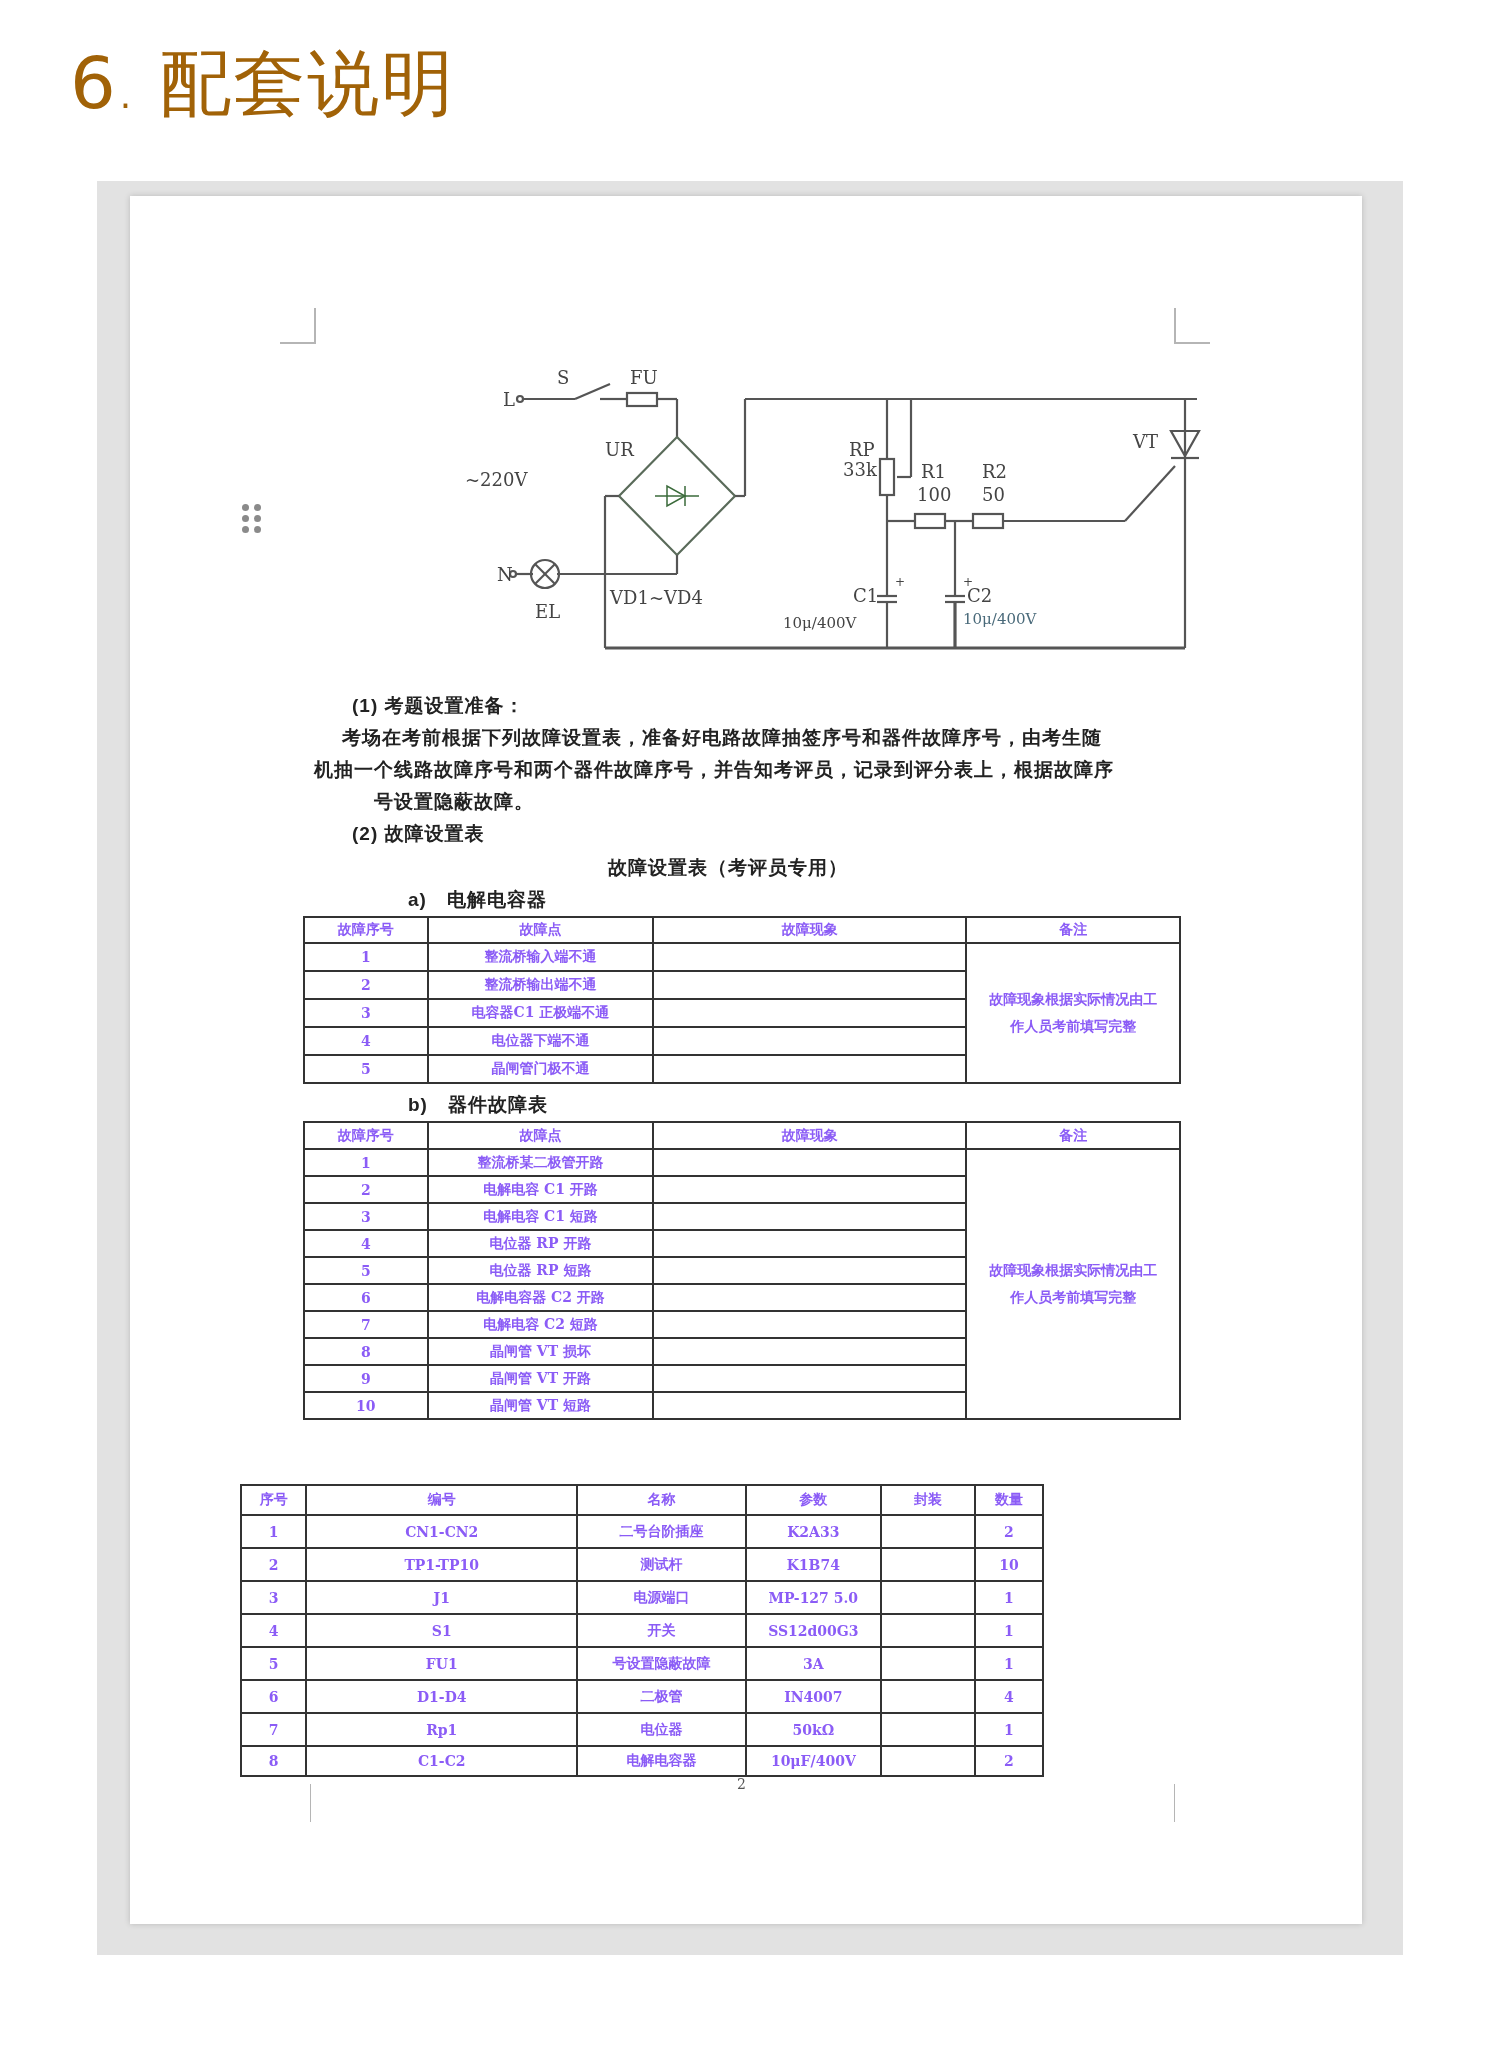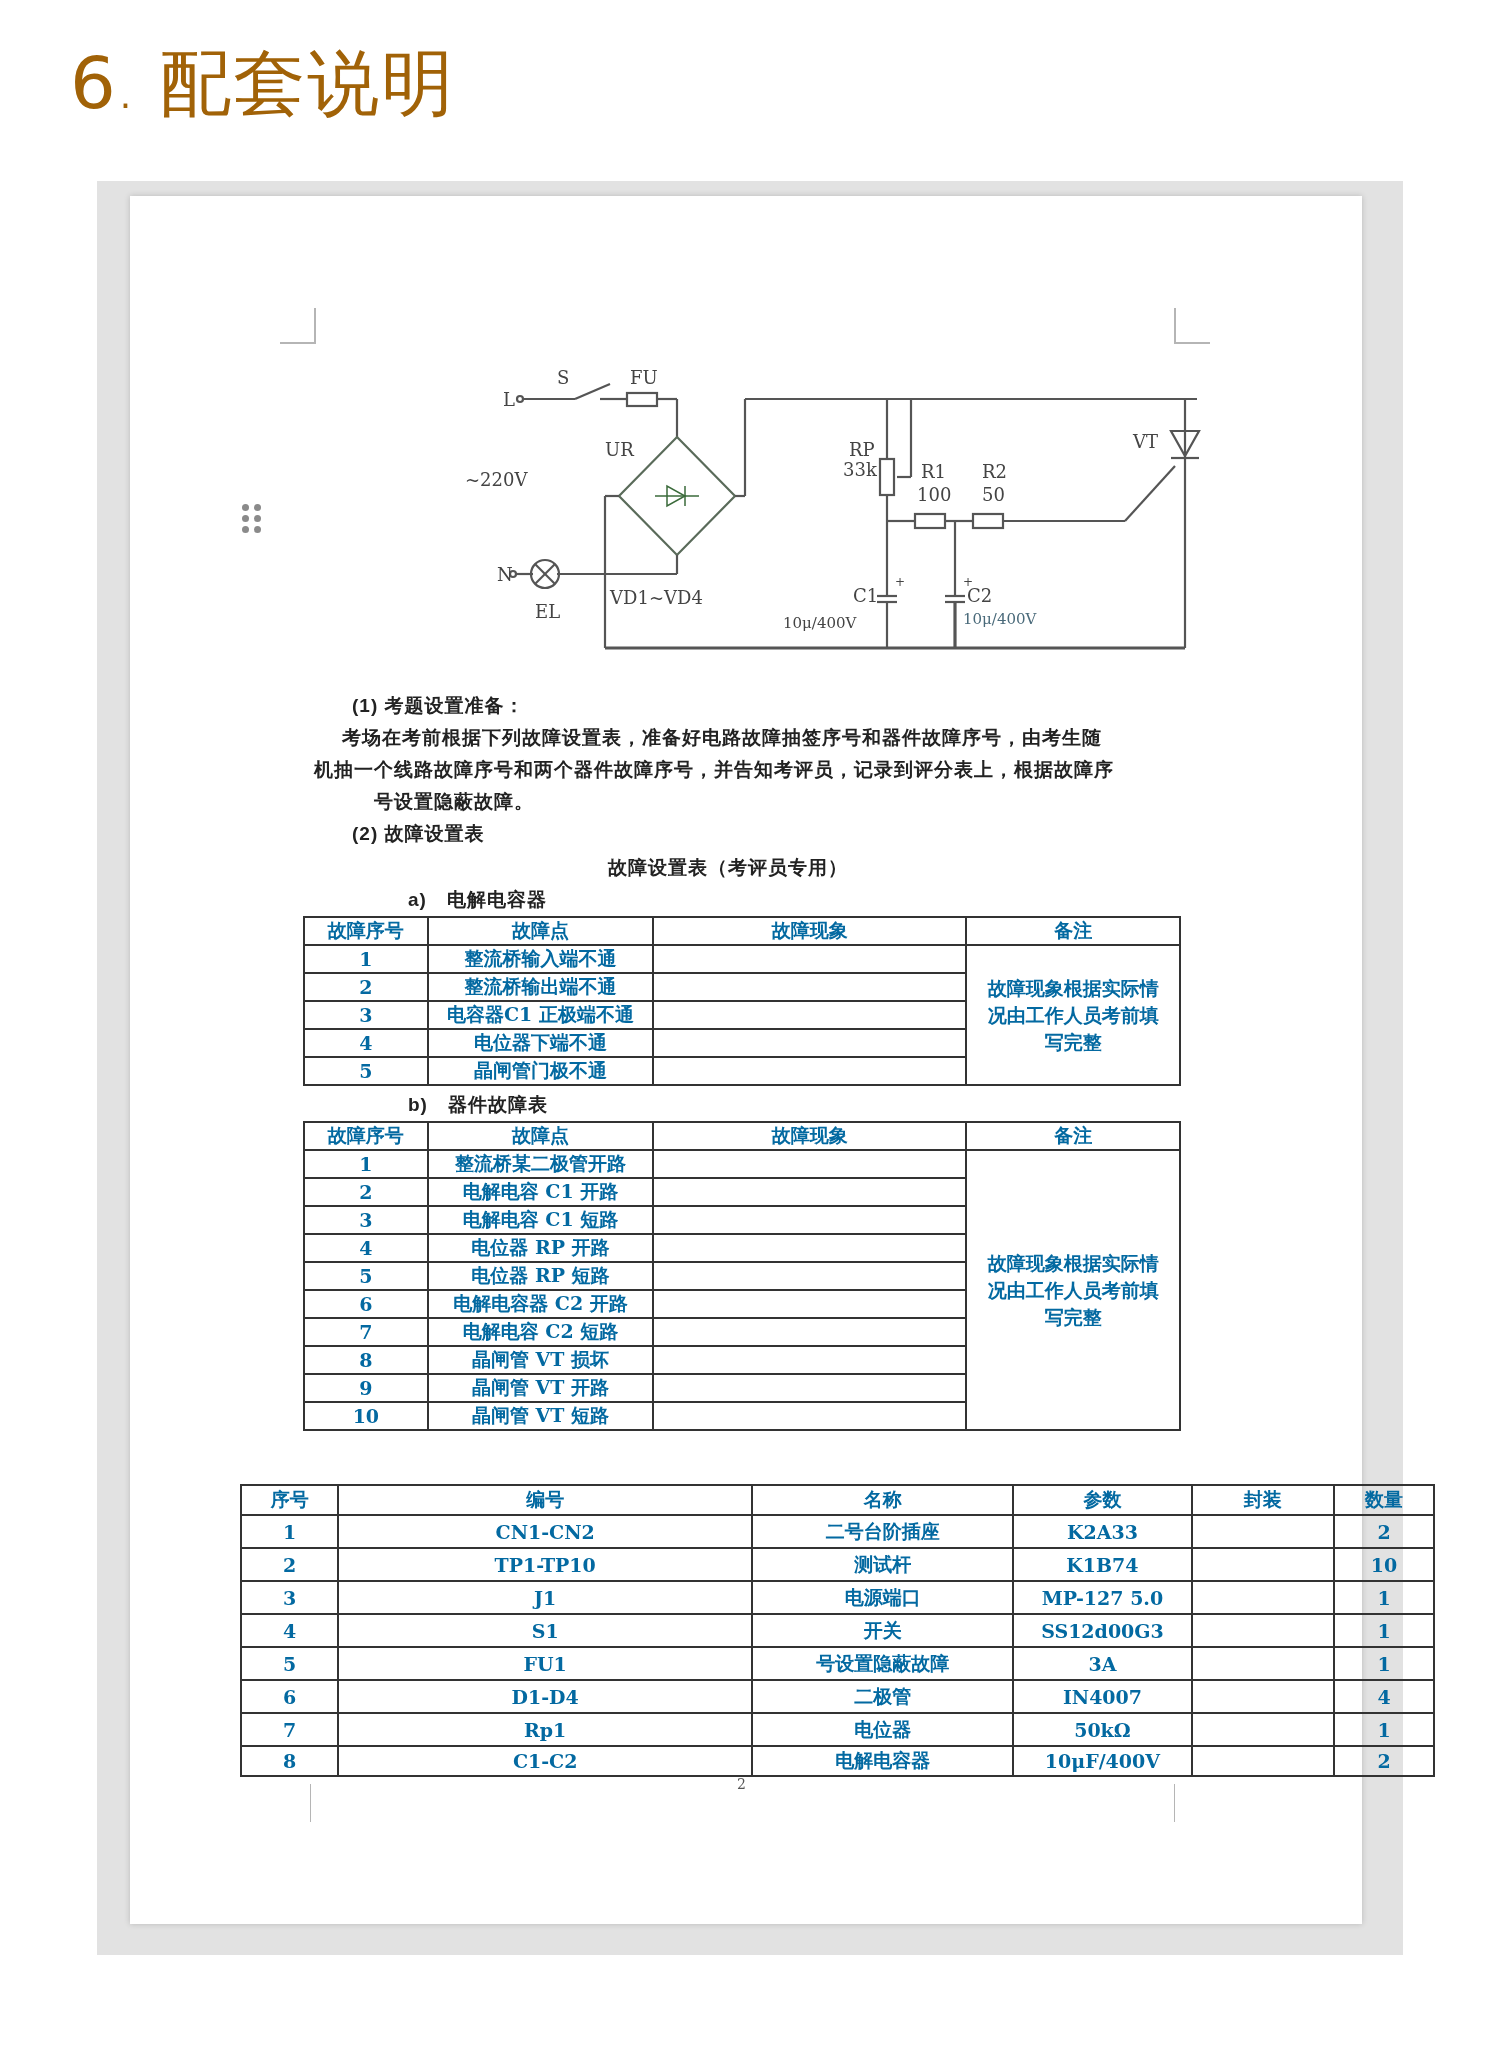--- a/index.html
+++ b/index.html
@@ -11,21 +11,21 @@
   .page{position:absolute;left:130px;top:196px;width:1232px;height:1728px;background:#ffffff;box-shadow:0 0 6px rgba(0,0,0,0.18);}
   .crop{position:absolute;border-color:#b5b5b5;border-style:solid;width:34px;height:34px;}
   .crop.tl{left:150px;top:112px;border-width:0 2px 2px 0;}
   .crop.tr{left:1044px;top:112px;border-width:0 0 2px 2px;}
   .crop.bl{left:180px;top:1588px;border-width:0 0 0 1px;height:38px;width:1px;}
   .crop.br{left:1044px;top:1588px;border-width:0 0 0 1px;height:38px;width:1px;}
   .drag{position:absolute;left:112px;top:308px;width:22px;height:34px;display:grid;grid-template-columns:9px 9px;grid-auto-rows:11px;gap:0 3px;}
   .drag span{width:7px;height:7px;border-radius:50%;background:#8a8a8a;}
   .circuit{position:absolute;left:275px;top:160px;width:800px;height:320px;}
   .doctext{position:absolute;font-family:Liberation Sans, sans-serif;font-weight:bold;font-size:19px;color:#222;letter-spacing:1px;line-height:32px;}
-  table.ft{position:absolute;border-collapse:collapse;font-family:"DejaVu Serif","Liberation Serif",serif;font-weight:bold;font-size:19px;color:#0369a1;}
+  table.ft{position:absolute;border-collapse:collapse;font-family:"DejaVu Serif","Liberation Serif",serif;font-weight:bold;font-size:14px;color:#8b5cf6;}
   table.ft td, table.ft th{border:2px solid #333;text-align:center;padding:0;font-weight:bold;}
   .note{line-height:27px;padding:0 18px !important;}
   .pageno{position:absolute;left:607px;top:1580px;font-size:14px;color:#555;font-family:"DejaVu Serif",serif;}
 </style>
 </head>
 <body>
 
 <div class="heading">
   <span class="num">6</span><span class="dot">.</span><span>配套说明</span>
 </div>
@@ -247,21 +247,21 @@
           <td></td>
         </tr>
     <tr style="height:27px;">
           <td>10</td>
           <td>晶闸管 VT 短路</td>
           <td></td>
         </tr>
   </tbody>
     </table>
 
-  <table class="ft" style="left:110px;top:1288px;width:1195px;">
+  <table class="ft" style="left:110px;top:1288px;width:804px;">
     <colgroup>
         <col style="width:82px">
         <col style="width:348px">
         <col style="width:220px">
         <col style="width:150px">
         <col style="width:120px">
         <col style="width:84px">
       </colgroup>
     <tbody>
         <tr style="height:30px;">

